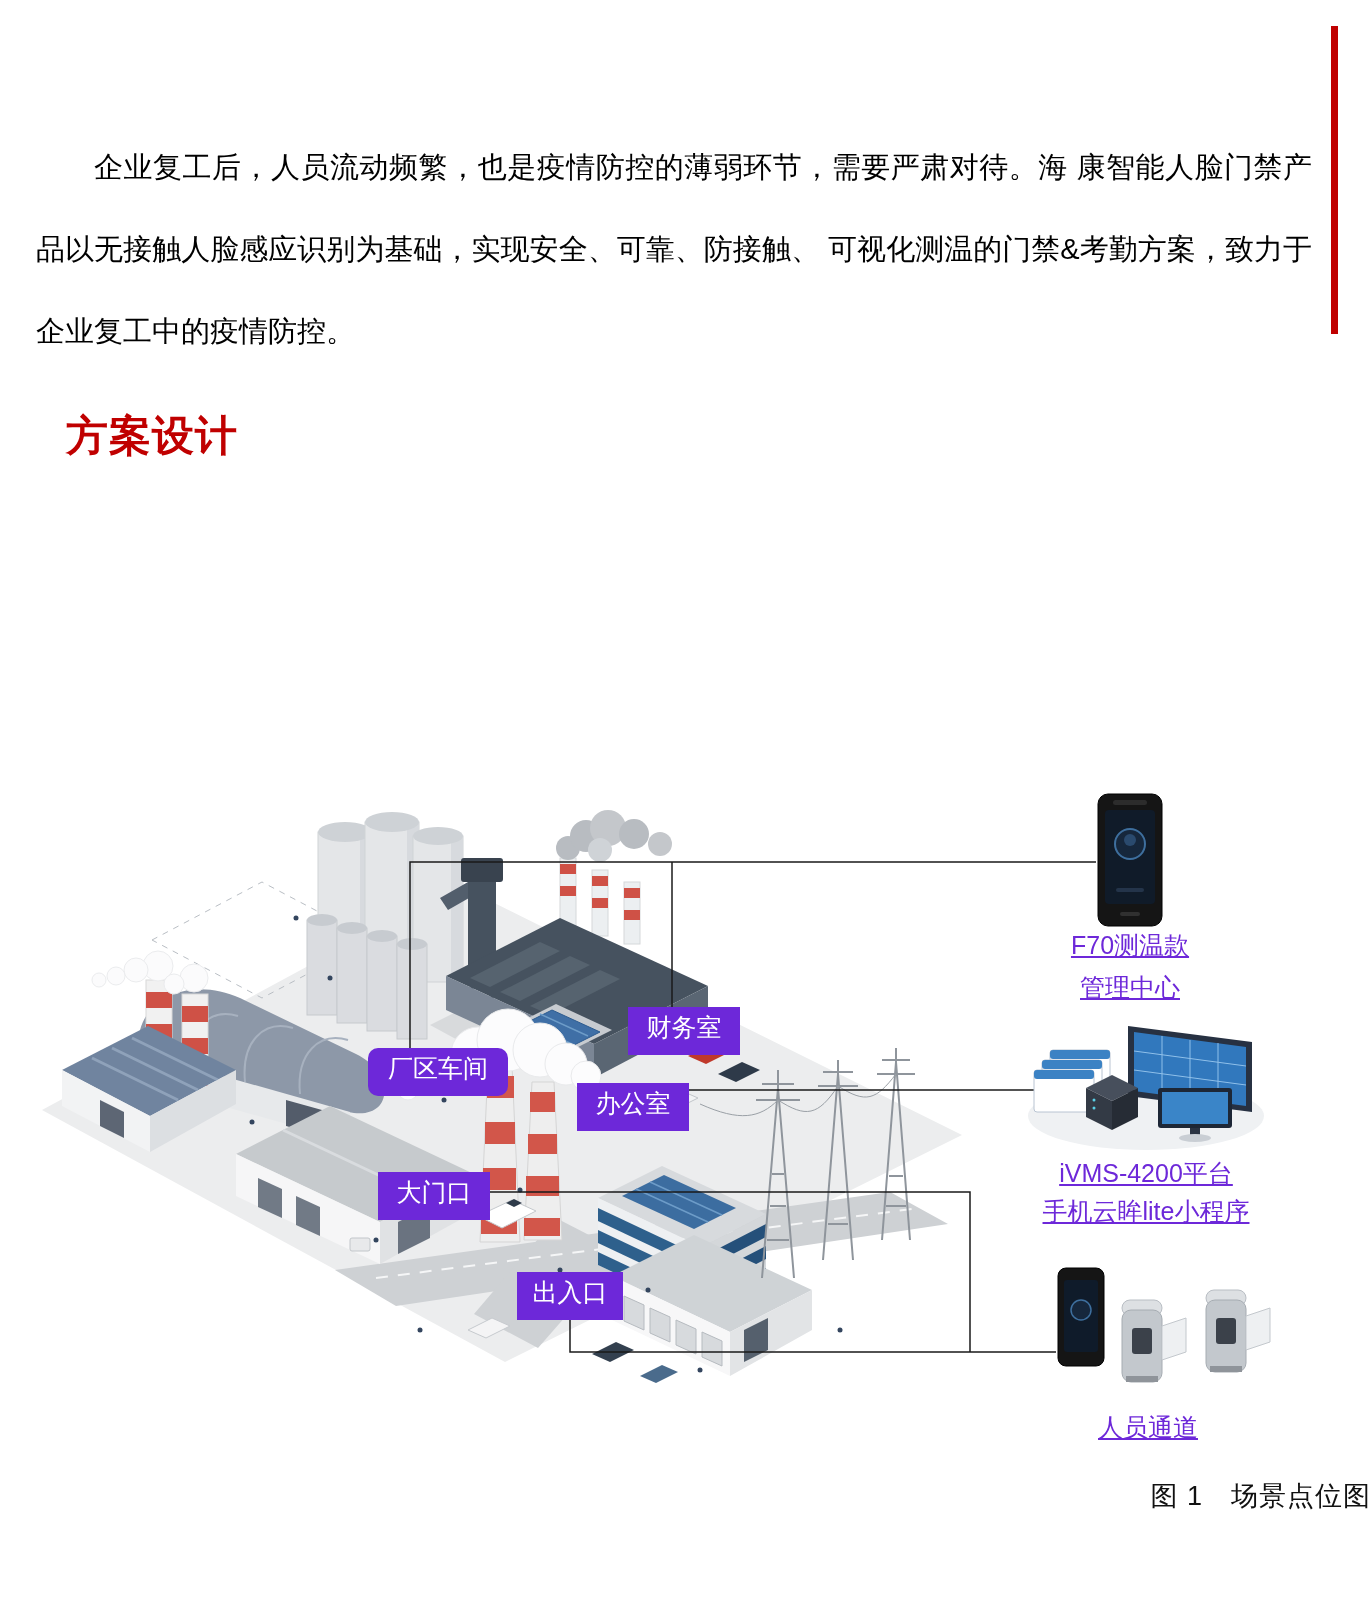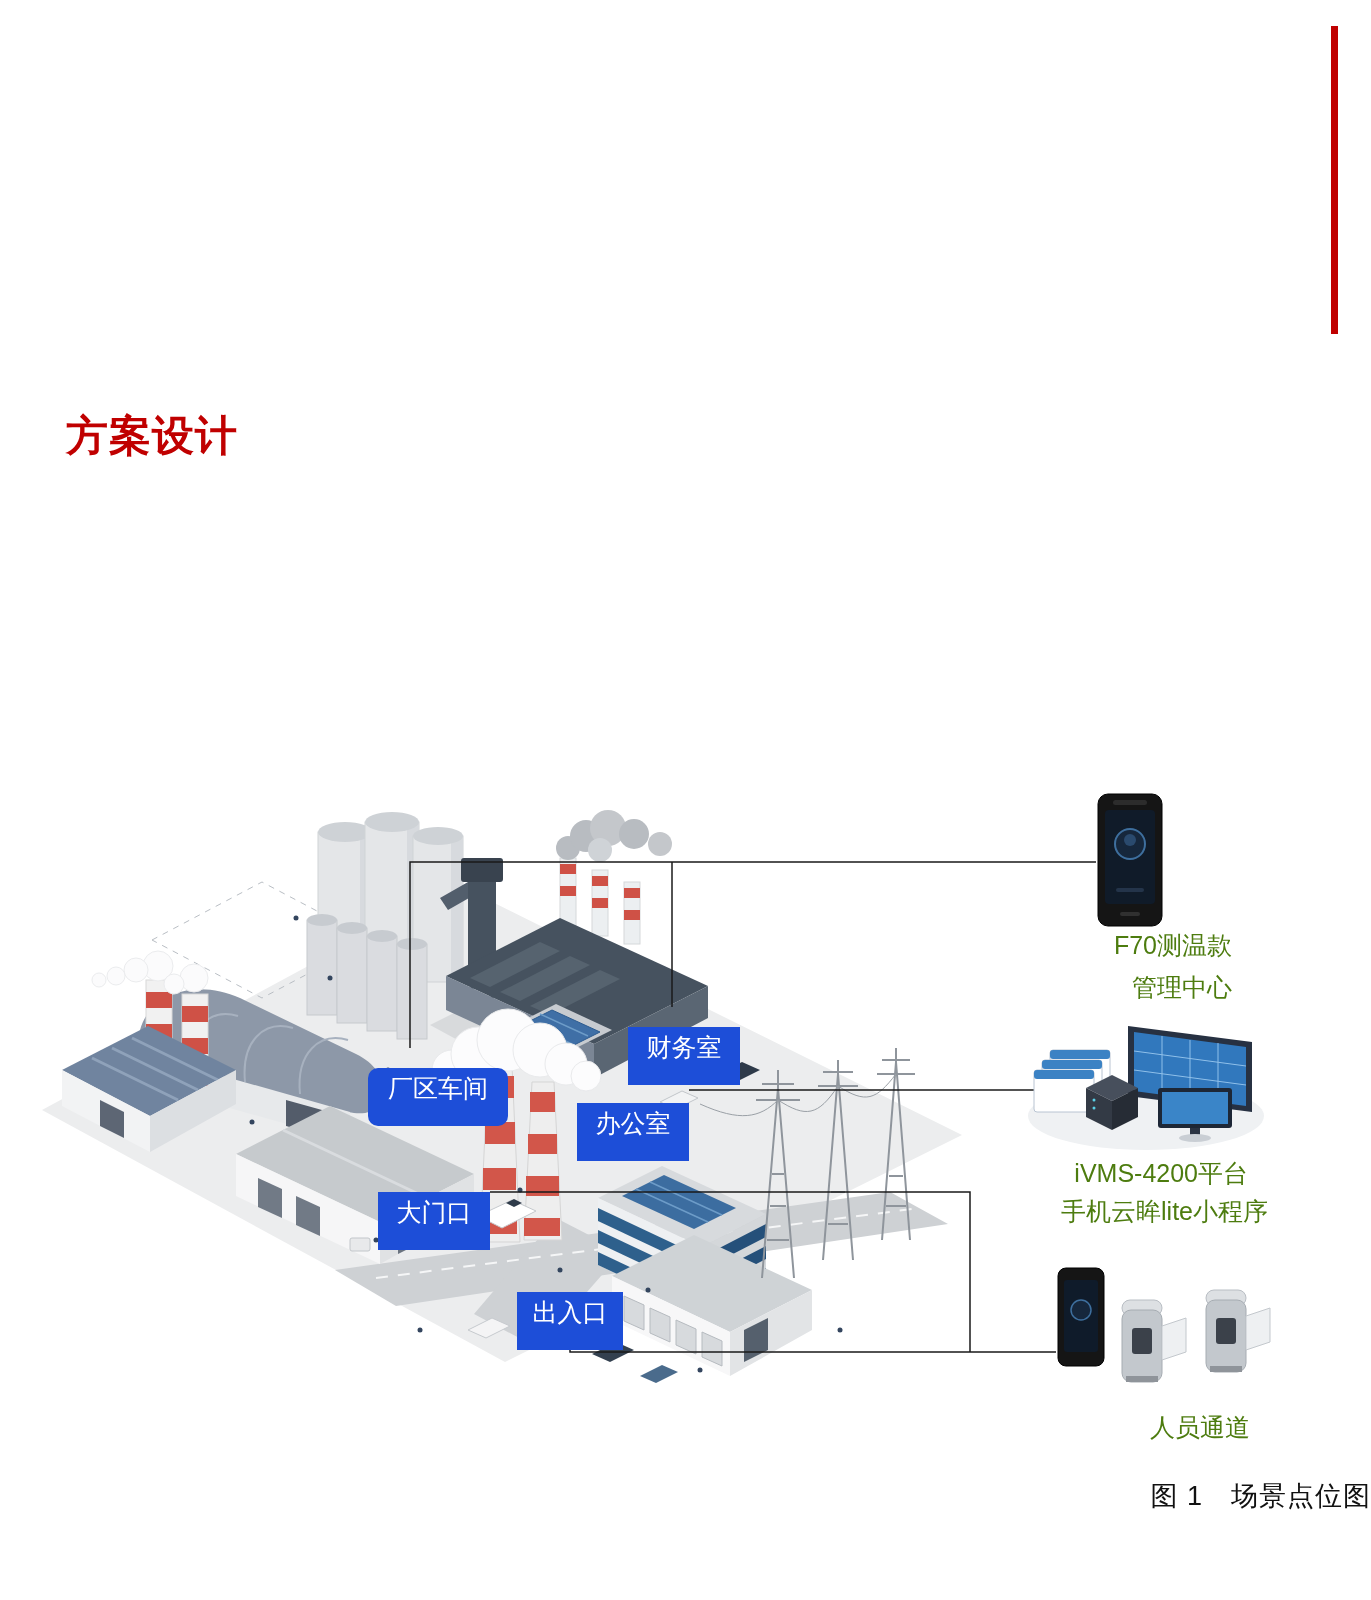--- a/index.html
+++ b/index.html
@@ -14,46 +14,47 @@
   .para { position:absolute; left:36px; width:1276px; font-size:29px; color:#000000;
           line-height:82px; text-align:justify; text-indent:58px; }
   #para-1 { top:126px; }
   #para-2 { top:492px; }
 
   .red-edge { position:absolute; left:1331px; top:26px; width:7px; height:308px; background:#c00000; }
 
   .figure { position:absolute; left:0; top:770px; width:1371px; height:700px; }
   .figure svg { position:absolute; left:0; top:0; }
 
-  .scene-label { position:absolute; height:58px; line-height:40px; text-align:center;
-                 background:#1d4ed8; color:#ffffff; font-size:25px; white-space:nowrap;margin-top:20px; }
+  .scene-label { position:absolute; height:48px; line-height:40px; text-align:center;
+                 background:#6d28d9; color:#ffffff; font-size:25px; white-space:nowrap; }
   #lbl-caiwushi   { left:628px; top:237px; width:112px; }
   #lbl-chejian    { left:368px; top:278px; width:140px;border-radius:10px; }
   #lbl-bangongshi { left:577px; top:313px; width:112px; }
   #lbl-damenkou   { left:378px; top:402px; width:112px; }
   #lbl-churukou   { left:517px; top:502px; width:106px; }
 
-  .dev-label { position:absolute; text-align:right; color:#4d7c0f; font-size:25px; line-height:34px; white-space:nowrap; }
+  .dev-label { position:absolute; text-align:center; color:#6d28d9; font-size:25px; line-height:34px; white-space:nowrap;text-decoration:underline; }
   #dl-f70-1  { left:1028px; top:158px; width:204px; }
   #dl-f70-2  { left:1028px; top:200px; width:204px; }
   #dl-ivms-1 { left:1044px; top:386px; width:204px; }
   #dl-ivms-2 { left:1024px; top:424px; width:244px; }
   #dl-gate   { left:1046px; top:640px; width:204px; }
 
   .caption { position:absolute; left:0; top:1478px; width:100%; text-align:right;
              font-size:27px; color:#111111; letter-spacing:1px; }
 </style>
 </head>
 <body>
 
 <div class="page">
 
   <div class="red-edge"></div>
 
 
+  <p id="para-1" class="para">企业复工后，人员流动频繁，也是疫情防控的薄弱环节，需要严肃对待。海 康智能人脸门禁产品以无接触人脸感应识别为基础，实现安全、可靠、防接触、 可视化测温的门禁&amp;考勤方案，致力于企业复工中的疫情防控。</p>
 
   <h1 id="heading-2" class="h-red">方案设计</h1>
 
 
   <div class="figure">
 
     <svg width="1371" height="700" viewBox="0 0 1371 700">
 
       <g>
         <polygon points="42,340 458,115 962,365 505,592" fill="#ecedee"></polygon>

